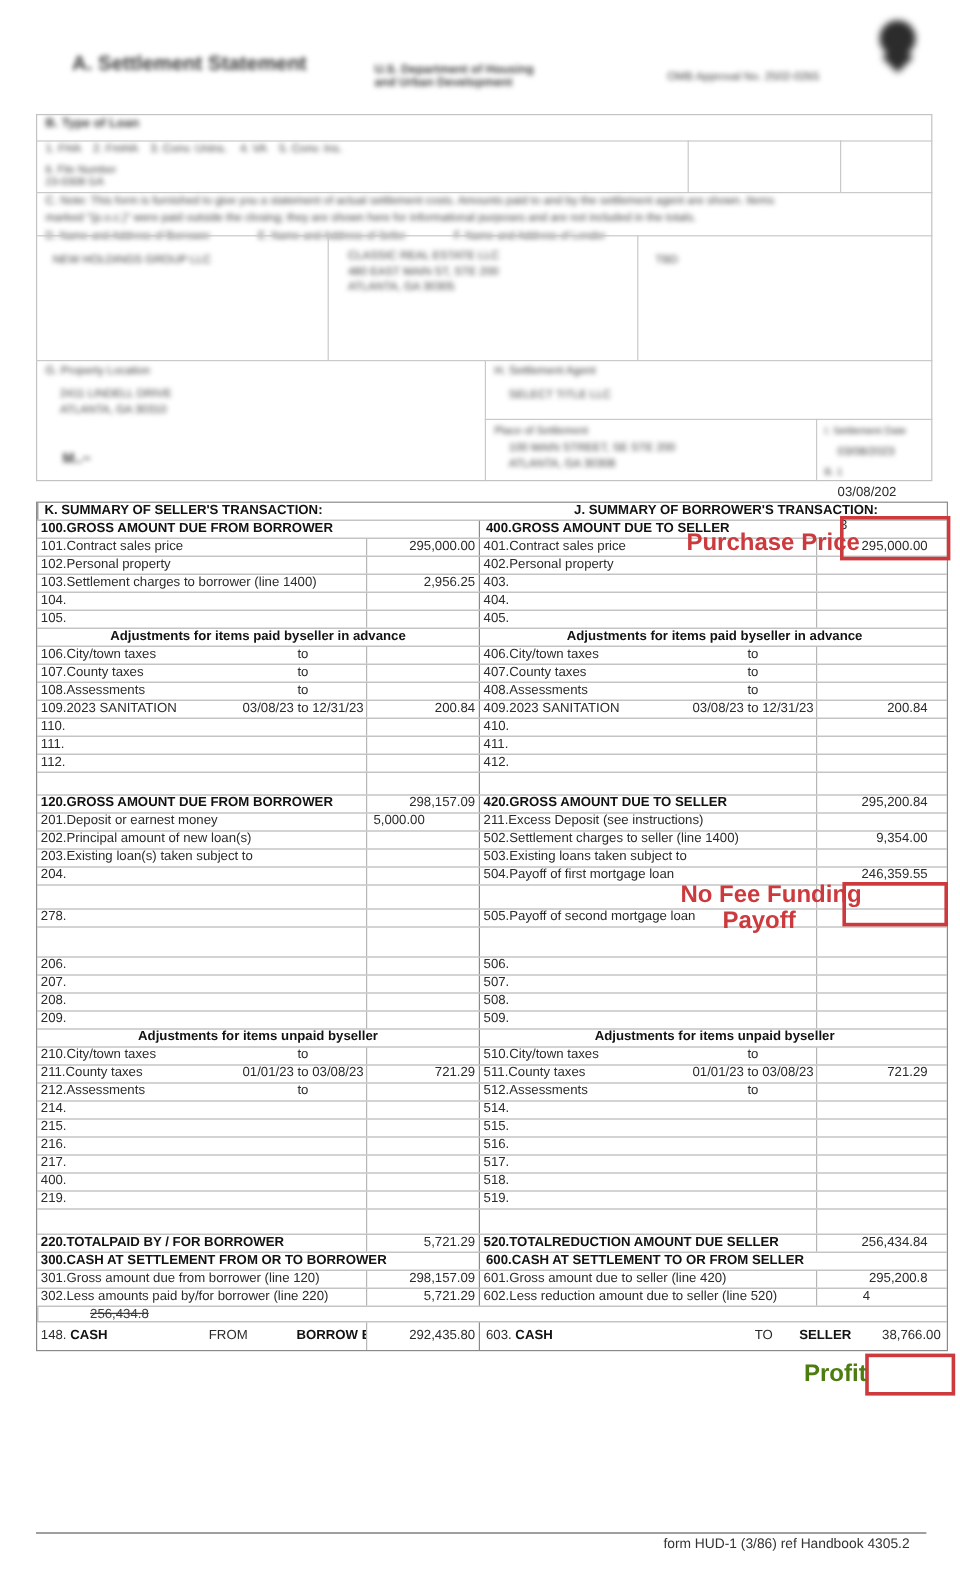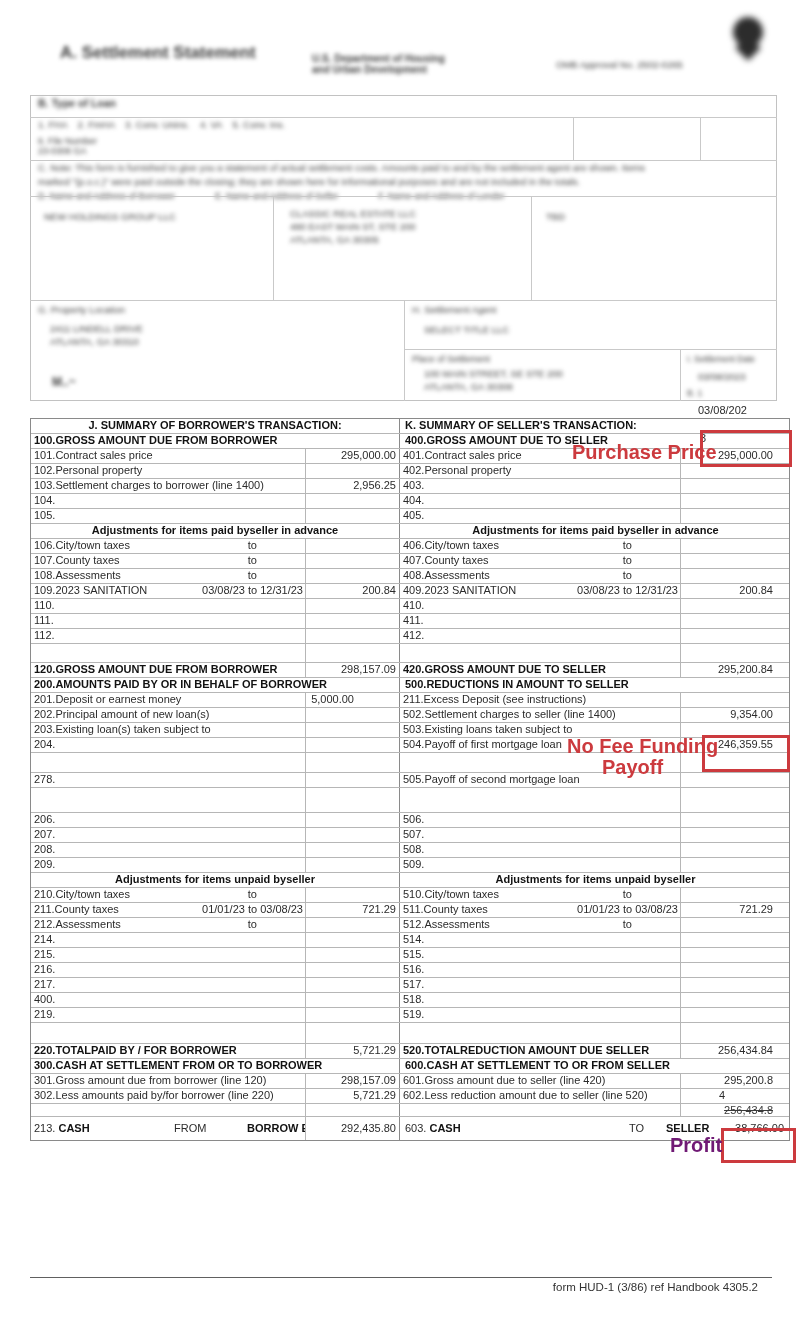--- a/index.html
+++ b/index.html
@@ -12,21 +12,21 @@
   .logo:before{content:"";position:absolute;left:3px;top:2px;width:30px;height:30px;background:#2c2c2c;border-radius:50%;}
   .logo:after{content:"";position:absolute;left:9px;top:24px;width:18px;height:18px;background:#2c2c2c;transform:rotate(45deg);}
   
   .fbox{position:absolute;border:1px solid #c2c2c2;box-sizing:border-box;filter:blur(0.4px);}
   .hl,.vl{position:absolute;background:#c9c9c9;filter:blur(0.4px);}
   .hl{height:1px;} .vl{width:1px;}
   
   .tbl{position:absolute;left:30px;top:418px;width:760px;border:1px solid #8a8a8a;box-sizing:border-box;background:#fff;z-index:1;}
   .trow{position:relative;display:flex;height:15px;border-bottom:1px solid #b6b6b6;box-sizing:border-box;}
   .trow:last-child{border-bottom:none;}
-  .trow.k-ovf{height:13px;}
+  .trow.k-ovf{height:13px;flex-direction:column;}
   .trow.k-cash{height:23px;}
   .c{position:relative;box-sizing:border-box;font-size:11px;line-height:13px;padding:0 3px;
      overflow:hidden;white-space:pre;color:#2b2b2b;}
   .lab{width:274px;}
   .val{width:94px;text-align:right;border-left:1px solid #b6b6b6;}
   .rlab{width:281px;border-left:1px solid #8a8a8a;}
   .rval{width:109px;text-align:right;border-left:1px solid #b6b6b6;padding-right:16px;}
   .ml{width:368px;}
   .mr{width:390px;border-left:1px solid #8a8a8a;padding-left:5px;}
   .b{font-weight:bold;color:#121212;}
@@ -92,22 +92,22 @@
   <div class="vl" style="left:531px;top:196px;height:104px;"></div>
   <div class="vl" style="left:404px;top:300px;height:101px;"></div>
   <div class="hl" style="left:404px;top:349px;width:373px;"></div>
   <div class="vl" style="left:680px;top:349px;height:52px;"></div>
 
   <div class="ovdate" style="left:698px;top:404px;">03/08/202</div>
   <div class="ovdate" style="left:700px;top:432px;">3</div>
 
   <div id="tbl" class="tbl">
       <div class="trow k-head">
+        <div class="c mr b">K. SUMMARY OF SELLER'S TRANSACTION:</div>
         <div class="c ml ctr b">J. SUMMARY OF BORROWER'S TRANSACTION:</div>
-        <div class="c mr b">K. SUMMARY OF SELLER'S TRANSACTION:</div>
       </div>
       <div class="trow k-sec">
         <div class="c ml b">100.GROSS AMOUNT DUE FROM BORROWER</div>
         <div class="c mr b">400.GROSS AMOUNT DUE TO SELLER</div>
       </div>
       <div class="trow k-row">
         <div class="c lab">101.Contract sales price</div>
         <div class="c val">295,000.00</div>
         <div class="c rlab">401.Contract sales price</div>
         <div class="c rval">295,000.00</div>
@@ -187,24 +187,20 @@
         <div class="c val"></div>
         <div class="c rlab"></div>
         <div class="c rval"></div>
       </div>
       <div class="trow k-secv">
         <div class="c lab b">120.GROSS AMOUNT DUE FROM BORROWER</div>
         <div class="c val">298,157.09</div>
         <div class="c rlab b">420.GROSS AMOUNT DUE TO SELLER</div>
         <div class="c rval">295,200.84</div>
       </div>
-      <div class="trow k-sec">
-        <div class="c ml b">200.AMOUNTS PAID BY OR IN BEHALF OF BORROWER</div>
-        <div class="c mr b">500.REDUCTIONS IN AMOUNT TO SELLER</div>
-      </div>
       <div class="trow k-row">
         <div class="c lab">201.Deposit or earnest money</div>
         <div class="c val" style="padding-right: 45px;">5,000.00</div>
         <div class="c rlab">211.Excess Deposit (see instructions)</div>
         <div class="c rval"></div>
       </div>
       <div class="trow k-row">
         <div class="c lab">202.Principal amount of new loan(s)</div>
         <div class="c val"></div>
         <div class="c rlab">502.Settlement charges to seller (line 1400)</div>
@@ -350,32 +346,32 @@
         <div class="c rlab">602.Less reduction amount due to seller (line 520)</div>
         <div class="c rval" style="text-align: left; padding-left: 38px;">4</div>
       </div>
       <div class="trow k-ovf">
         <div class="c lab"></div>
         <div class="c val"></div>
         <div class="c rlab"></div>
         <div class="c rval strike">256,434.8</div>
       </div>
       <div class="trow k-cash">
-        <div class="c lab cashcell"><span>213. </span><span class="b">CASH</span><span class="am" style="left: 143px;">FROM</span><span class="am b" style="left: 186px; margin-left: 30px;">BORROW ER</span></div>
+        <div class="c lab cashcell"><span>148. </span><span class="b">CASH</span><span class="am" style="left: 143px;">FROM</span><span class="am b" style="left: 186px; margin-left: 30px;">BORROW ER</span></div>
         <div class="c val cashcell">292,435.80</div>
         <div class="c mr cashcell"><span>603. </span><span class="b">CASH</span><span class="am" style="left: 229px;">TO</span><span class="am b" style="left: 266px;">SELLER</span><span class="am" style="right: 5px; left: auto;">38,766.00</span></div>
       </div>
     </div>
 
   <div id="redboxes">
       <div class="redbox" style="left: 700px; top: 430px; width: 92px; height: 37px; border-color: rgb(204, 58, 62);"></div>
       <div class="redbox" style="left: 702px; top: 735px; width: 88px; height: 37px; border-color: rgb(204, 58, 62);"></div>
       <div class="redbox" style="left: 721px; top: 1128px; width: 75px; height: 35px; border-color: rgb(204, 58, 62);"></div>
     </div>
   <div class="redtxt" style="left: 572px; top: 441px; color: rgb(204, 58, 62);">Purchase Price</div>
   <div class="redtxt" style="left: 567px; top: 735px; color: rgb(204, 58, 62);">No Fee Funding</div>
   <div class="redtxt" style="left: 602px; top: 756px; color: rgb(204, 58, 62);">Payoff</div>
-  <div class="redtxt" style="left: 670px; top: 1134px; color: #701a75;">Profit</div>
+  <div class="redtxt" style="left: 670px; top: 1134px; color: #4d7c0f;">Profit</div>
 
   <div class="footline"></div>
   <div class="foottext">form HUD-1 (3/86) ref Handbook 4305.2</div>
 
 </div>
 
 </body></html>

